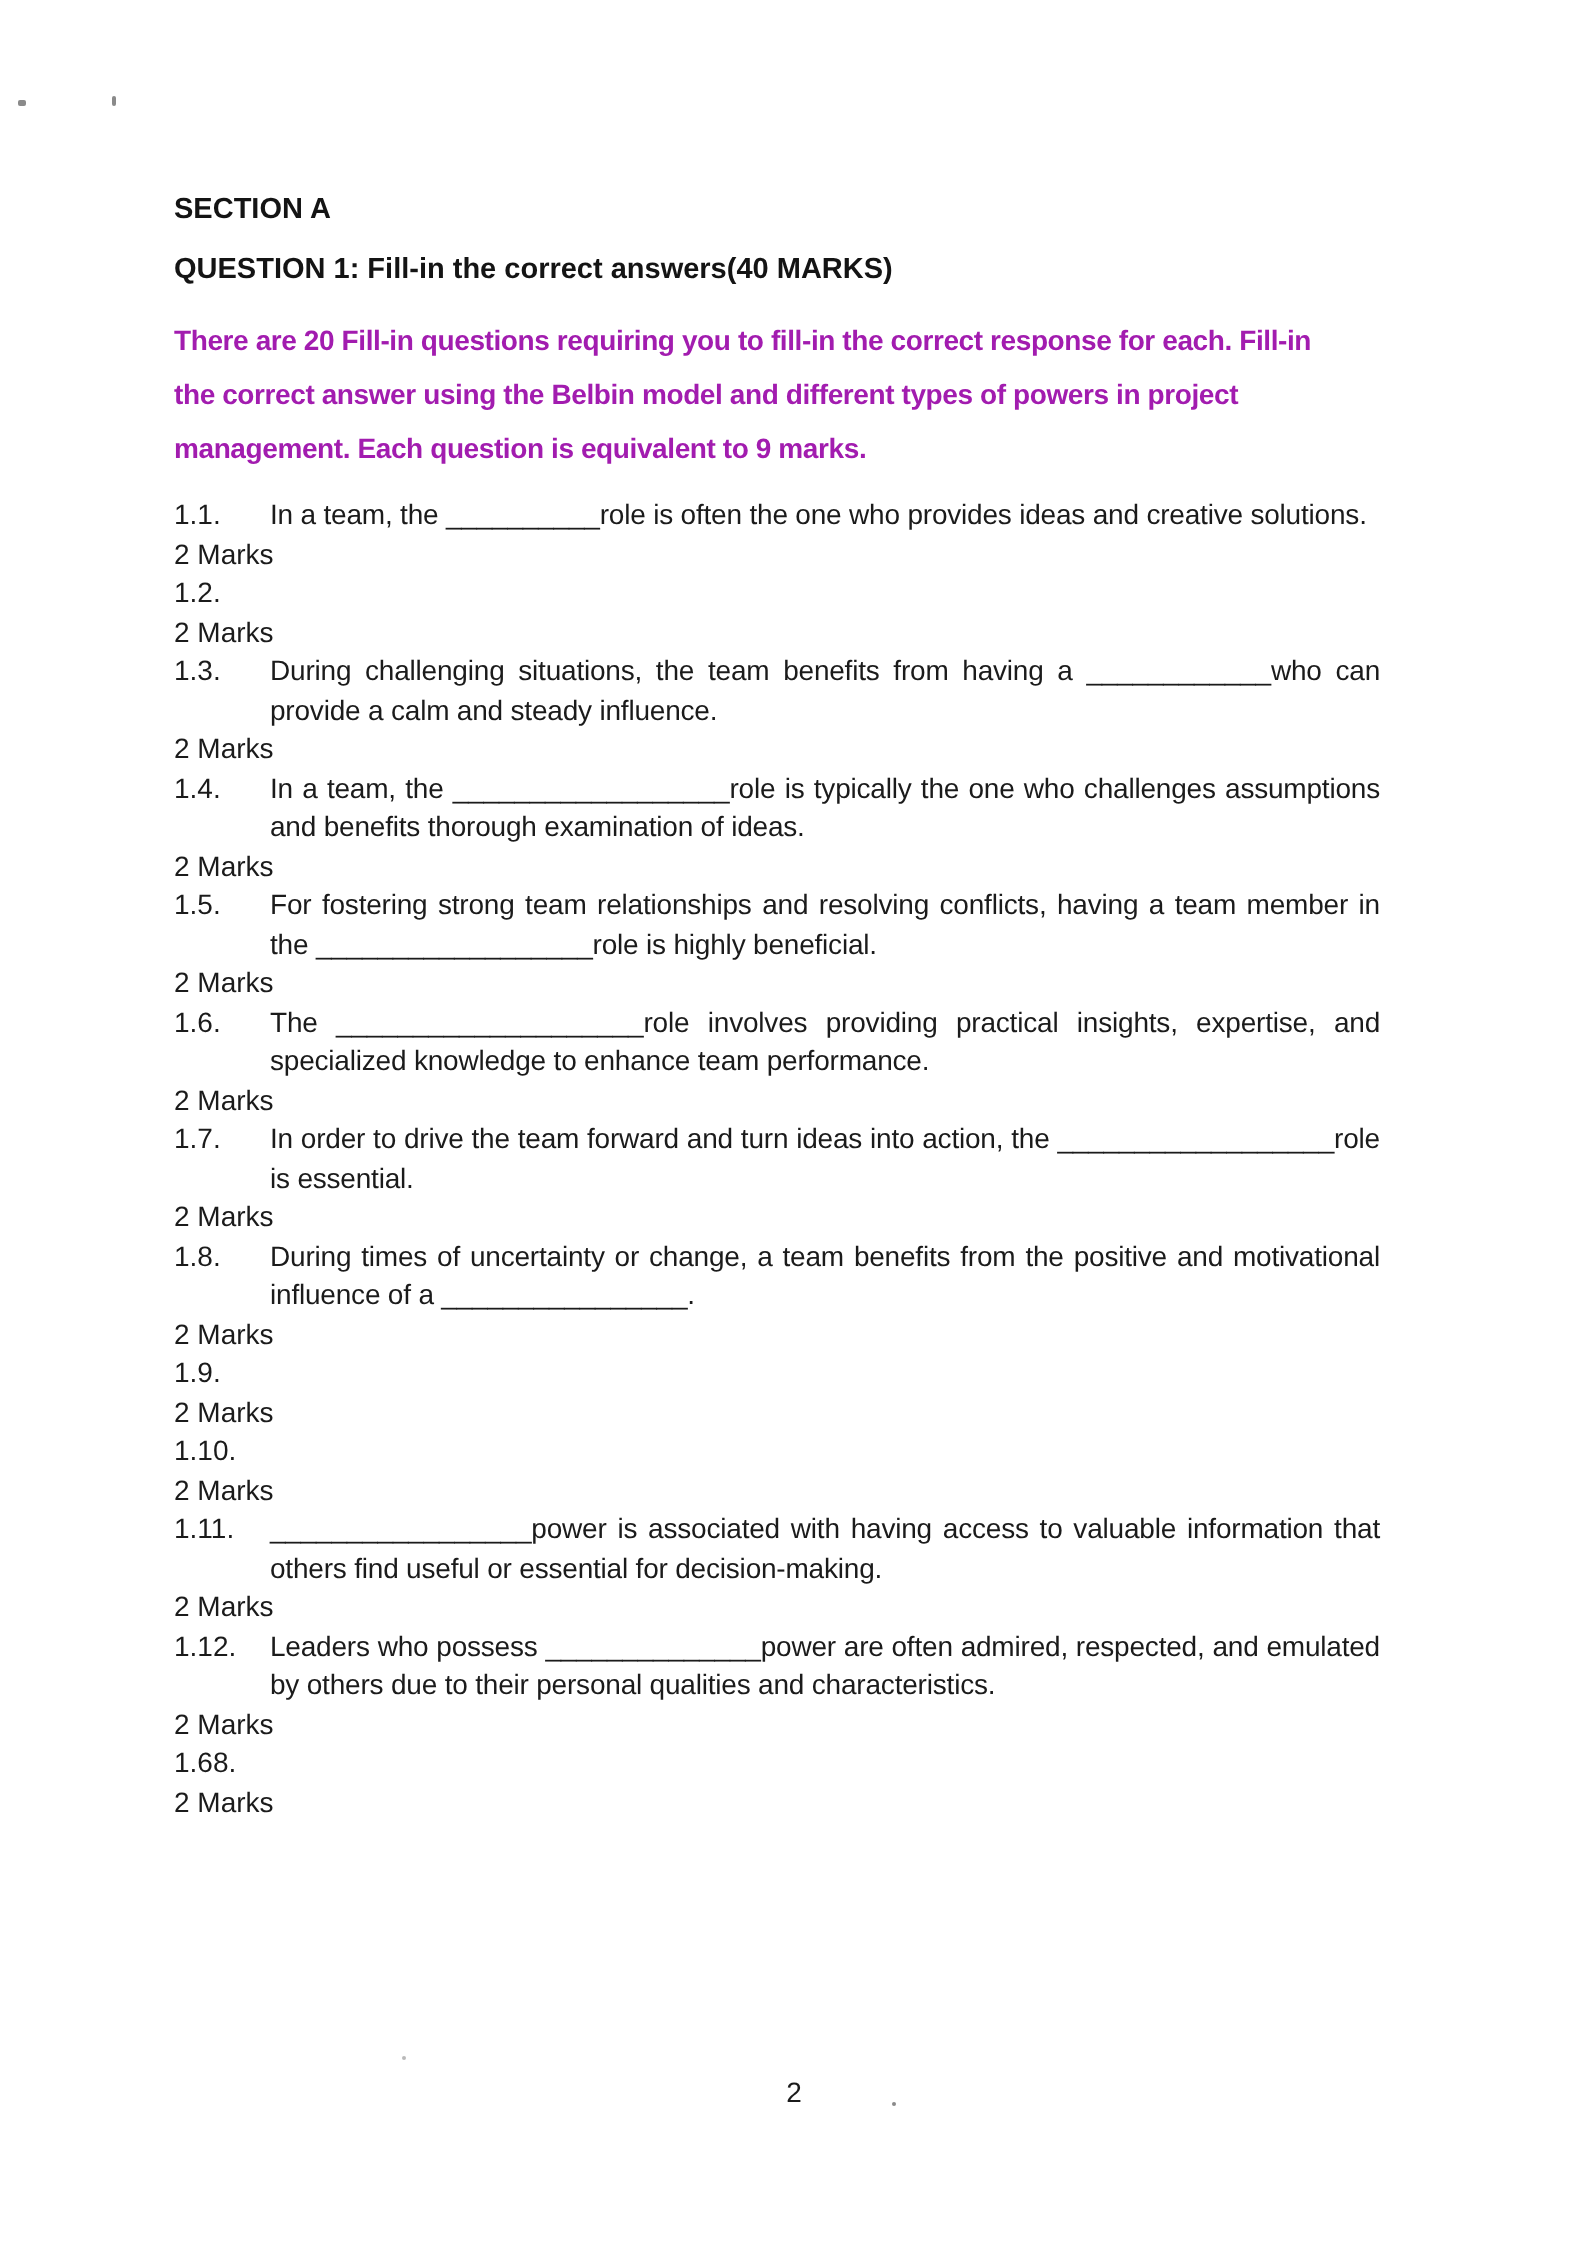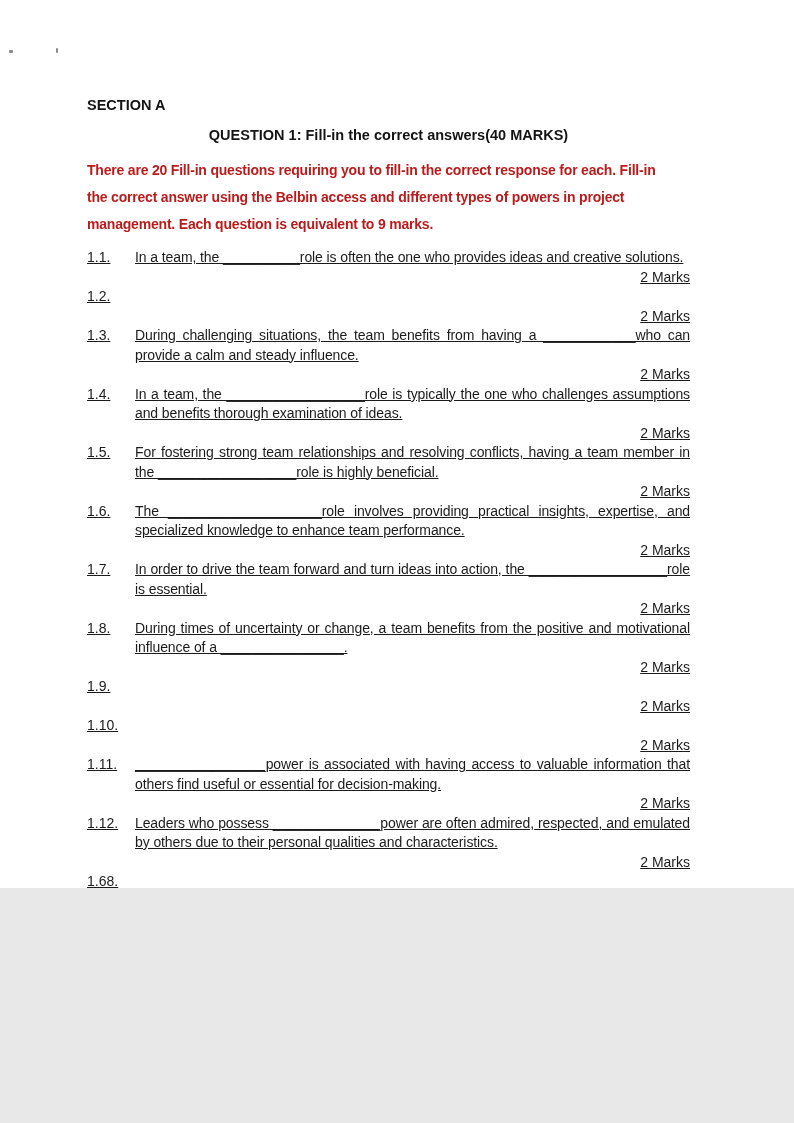--- a/index.html
+++ b/index.html
@@ -3,21 +3,21 @@
 <meta charset="utf-8">
 <style>
   html, body {
     margin: 0;
     padding: 0;
     background: #e8e8e8;
   }
   .page {
     position: relative;
     width: 794px;
-    height: 888px;
+    height: 1123px;
     margin: 0 auto;
     background: #ffffff;
     font-family: "Liberation Sans", "DejaVu Sans", sans-serif;
     color: #1b1b1b;
     overflow: hidden;
   }
   .content {
     position: absolute;
     left: 87px;
     top: 97px;
@@ -26,61 +26,60 @@
   .section-title {
     margin: 0;
     font-size: 14.5px;
     font-weight: bold;
     line-height: 17px;
     color: #141414;
   }
   .qrow {
     margin-top: 13px;
     display: flex;
-    justify-content: center;
+    justify-content: flex-start;
     align-items: baseline;
   }
   .qrow h2 {
     margin: 0;
     font-size: 14.5px;
     font-weight: bold;
     line-height: 17px;
     color: #141414;
   }
   .intro {
     margin-top: 13px;
     font-size: 14px;
     font-weight: bold;
     line-height: 27px;
     letter-spacing: -0.2px;
-    color: #b91c1c;
+    color: #a21caf;
   }
   .intro div { white-space: nowrap; }
   .questions {
     margin-top: 10px;
     font-size: 14px;
     line-height: 19.5px;
   }
   .q {
     display: grid;
     grid-template-columns: 48px 1fr;
-    text-decoration: underline;
   }
   .qnum {
     grid-column: 1;
   }
   .qtext {
     grid-column: 2;
     text-align: justify;
     text-align-last: left;
     letter-spacing: -0.1px;
   }
   .qmarks {
     grid-column: 1 / -1;
-    text-align: right;
+    text-align: left;
   }
   .page-number {
     position: absolute;
     top: 1038px;
     left: 0;
     width: 794px;
     text-align: center;
     font-size: 14px;
     line-height: 17px;
   }
@@ -106,21 +105,21 @@
   <div class="content">
     <h1 class="section-title">SECTION A</h1>
 
     <div class="qrow">
       <h2>QUESTION 1: Fill-in the correct answers</h2>
       <h2>(40 MARKS)</h2>
     </div>
 
     <div class="intro">
       <div>There are 20 Fill-in questions requiring you to fill-in the correct response for each.  Fill-in</div>
-      <div>the correct answer using the Belbin access and different types of powers in project</div>
+      <div>the correct answer using the Belbin model and different types of powers in project</div>
       <div>management. Each question is equivalent to 9 marks.</div>
     </div>
 
     <div class="questions" id="questions">
   <div class="q">
     <div class="qnum">1.1.</div>
     <div class="qtext">In a team, the __________role is often the one who provides ideas and creative solutions.</div>
     <div class="qmarks">2 Marks</div>
   </div>
 

